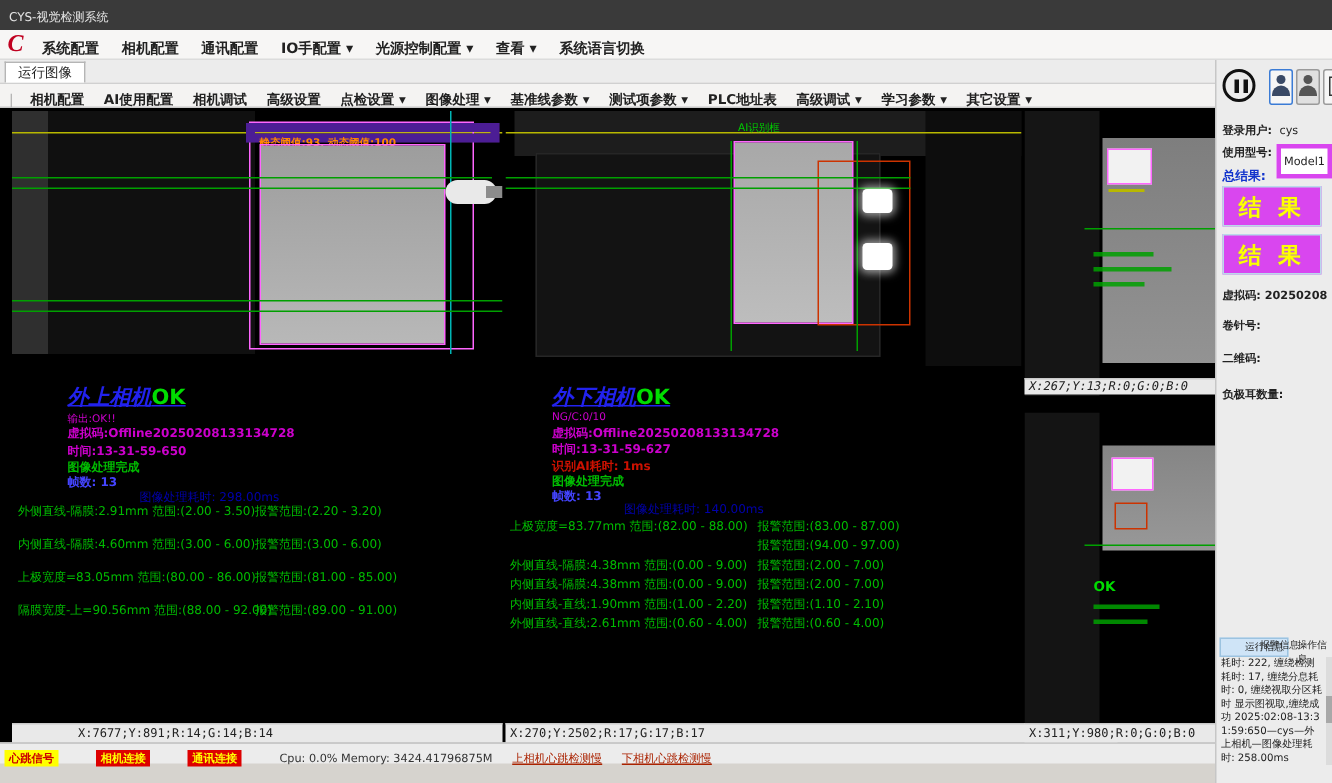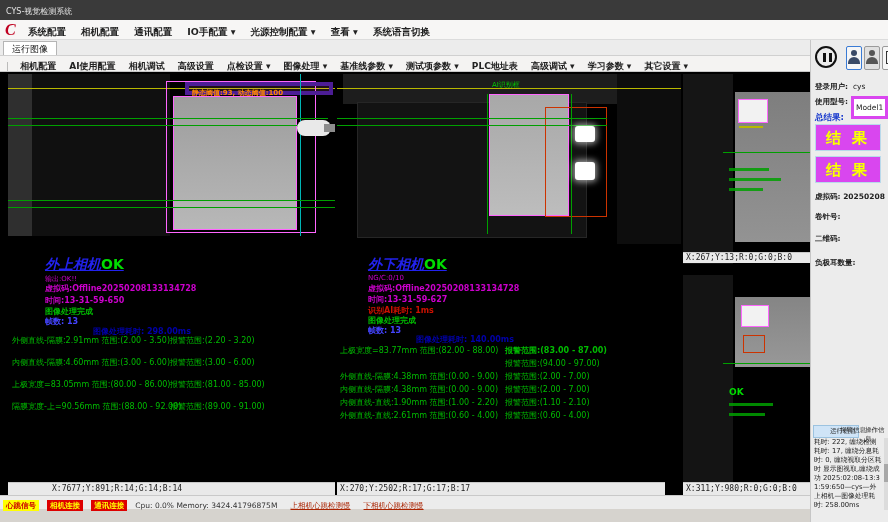--- a/index.html
+++ b/index.html
@@ -34,21 +34,21 @@
 
   
   .ov { position:absolute; white-space:nowrap; }
   .t-title { font-size:14px; font-weight:bold; font-style:italic; color:#2222ee; text-decoration:underline; }
   .t-ok { font-size:14px; font-weight:bold; color:#00dd00; font-style:normal; text-decoration:none; }
   .t-mag-s { font-size:7px; color:#cc00cc; }
   .t-mag { font-size:8px; color:#cc00cc; font-weight:bold; }
   .t-green { font-size:8px; color:#00bb00; }
   .t-green-b { font-size:8px; color:#00bb00; font-weight:bold; }
   .t-blue { font-size:8px; color:#4444ff; font-weight:bold; }
-  .t-dblue { font-size:8px; color:#0000aa; font-weight:bold;padding-left:48px; }
+  .t-dblue { font-size:8px; color:#0000aa; font-weight:normal;padding-left:48px; }
   .t-red { font-size:8px; color:#cc1100; font-weight:bold; }
   .t-orange { font-size:7px; color:#ff8800; font-weight:bold; }
   .t-ailabel { font-size:7px; color:#00cc00; }
 
   
   .hline { position:absolute; height:1px; }
   .vline { position:absolute; width:1px; }
   .g-green { background:#00a000; }
   .g-yellow { background:#b8b800; }
   .g-cyan { background:#00b5b5; }
@@ -71,21 +71,21 @@
   .info-tab { position:absolute; font-size:6.5px; color:#222; padding:1px 2px; }
   .info-tab.sel { background:#cfe4f7; border:1px solid #9cc3e0; }
   .rp-log { position:absolute; left:3px; top:398px; width:68px; height:72px; font-size:6.8px; line-height:9px;
     color:#222; overflow:hidden; word-break:break-all; }
   .rp-scroll { position:absolute; left:73px; top:398px; width:4px; height:72px; background:#dcdcdc; }
   .rp-thumb { position:absolute; left:0; top:26px; width:4px; height:18px; background:#a8a8a8; }
 
   
   .statusbar { left:0; top:495px; width:810px; height:14px; background:#ececec; border-top:1px solid #c9c9c9;
     line-height:13px; padding-left:3px; }
-  .badge { display:inline-block; font-size:7.5px; font-weight:bold; padding:0 3px; margin-right:3px; height:11px; line-height:11px; }
+  .badge { display:inline-block; font-size:7.5px; font-weight:bold; padding:0 3px; margin-right:20px; height:11px; line-height:11px; }
   .badge-yellow { background:#ffff00; color:#cc0000; }
   .badge-red { background:#dd0000; color:#ffff00; }
   .sb-text { display:inline-block; font-size:7.5px; color:#333; margin-right:8px; }
   .sb-warn { display:inline-block; font-size:7.5px; color:#aa2200; text-decoration:underline; margin-right:8px; }
 
   .spot { position:absolute; background:#fff; border-radius:3px; box-shadow:0 0 6px 2px rgba(255,255,255,0.6); }
   .gbar { position:absolute; height:3px; background:#00a000; opacity:0.85; }
 </style>
 </head>
 <body>
@@ -130,21 +130,21 @@
   </div>
 
   <div class="abs main-area"></div>
 
   <div class="abs cam-view" style="left:8px;top:74px;width:327px;height:408px;">
 
     <div class="abs" style="left:0;top:0;width:24px;height:162px;background:#2f2f2f;"></div>
     <div class="abs" style="left:24px;top:0;width:138px;height:162px;background:#101010;"></div>
     <div class="hline g-yellow" style="left:0;top:14px;width:327px;"></div>
     <div class="boxo" style="left:158px;top:7px;width:150px;height:152px;border:1px solid #ff66ff;"></div>
-    <div class="boxo" style="left:177px;top:8px;width:148px;height:13px;border:4px solid #4c1d95;background:rgba(255,140,200,0.12);">
+    <div class="boxo" style="left:156px;top:8px;width:169px;height:13px;border:6px solid #4c1d95;background:rgba(255,140,200,0.12);">
       <span class="ov t-orange" style="left:3px;top:2px;">静态阈值:93, 动态阈值:100</span>
     </div>
     <div class="abs" style="left:165px;top:22px;width:124px;height:134px;background:linear-gradient(#9d9d9d,#b8b8b8);border:1px solid #ff66ff;"></div>
     <div class="vline g-cyan" style="left:292px;top:0;height:162px;"></div>
     <div class="hline g-green" style="left:0;top:44px;width:320px;"></div>
     <div class="hline g-green" style="left:0;top:51px;width:320px;"></div>
     <div class="hline g-green" style="left:0;top:126px;width:327px;"></div>
     <div class="hline g-green" style="left:0;top:133px;width:327px;"></div>
     <div class="abs" style="left:289px;top:46px;width:34px;height:16px;background:#e9e9e9;border-radius:8px;"></div>
     <div class="abs" style="left:316px;top:50px;width:11px;height:8px;background:#8c8c8c;"></div>
@@ -186,44 +186,44 @@
     <span class="ov t-title" style="left:31px;top:182px;"><span>外下相机</span><span class="t-ok">OK</span></span>
     <span class="ov t-mag-s" style="left:31px;top:200px;">NG/C:0/10</span>
     <span class="ov t-mag" style="left:31px;top:209px;">虚拟码:Offline20250208133134728</span>
     <span class="ov t-mag" style="left:31px;top:220px;">时间:13-31-59-627</span>
     <span class="ov t-red" style="left:31px;top:231px;">识别AI耗时: 1ms</span>
     <span class="ov t-green-b" style="left:31px;top:241px;">图像处理完成</span>
     <span class="ov t-blue" style="left:31px;top:251px;">帧数: 13</span>
     <span class="ov t-dblue" style="left:31px;top:260px;">图像处理耗时: 140.00ms</span>
 
     <span class="ov t-green" style="left:3px;top:271px;">上极宽度=83.77mm 范围:(82.00 - 88.00)</span>
-    <span class="ov t-green" style="left:168px;top:271px;font-weight:bold;">报警范围:(83.00 - 87.00)</span>
+    <span class="ov t-green" style="left:168px;top:271px;">报警范围:(83.00 - 87.00)</span>
     <span class="ov t-green" style="left:168px;top:284px;">报警范围:(94.00 - 97.00)</span>
     <span class="ov t-green" style="left:3px;top:297px;">外侧直线-隔膜:4.38mm 范围:(0.00 - 9.00)</span>
     <span class="ov t-green" style="left:168px;top:297px;">报警范围:(2.00 - 7.00)</span>
     <span class="ov t-green" style="left:3px;top:310px;">内侧直线-隔膜:4.38mm 范围:(0.00 - 9.00)</span>
     <span class="ov t-green" style="left:168px;top:310px;">报警范围:(2.00 - 7.00)</span>
     <span class="ov t-green" style="left:3px;top:323px;">内侧直线-直线:1.90mm 范围:(1.00 - 2.20)</span>
     <span class="ov t-green" style="left:168px;top:323px;">报警范围:(1.10 - 2.10)</span>
     <span class="ov t-green" style="left:3px;top:336px;">外侧直线-直线:2.61mm 范围:(0.60 - 4.00)</span>
     <span class="ov t-green" style="left:168px;top:336px;">报警范围:(0.60 - 4.00)</span>
   </div>
-  <div class="coord-strip" style="left:337px;top:482px;width:328px;height:13px;">X:270;Y:2502;R:17;G:17;B:17</div>
+  <div class="coord-strip" style="left:337px;top:482px;width:408px;height:13px;">X:270;Y:2502;R:17;G:17;B:17</div>
 
   <div class="abs cam-view" style="left:683px;top:74px;width:127px;height:190px;">
     <div class="abs" style="left:0;top:0;width:50px;height:190px;background:#151515;"></div>
     <div class="abs" style="left:52px;top:18px;width:75px;height:150px;background:linear-gradient(#7e7e7e,#939393);"></div>
     <div class="abs" style="left:55px;top:25px;width:30px;height:24px;background:#f2f2f2;border:1px solid #ff66ff;"></div>
     <div class="hline g-yellow" style="left:56px;top:52px;width:24px;height:2px;"></div>
     <div class="hline g-green" style="left:40px;top:78px;width:87px;"></div>
     <div class="gbar" style="left:46px;top:94px;width:40px;"></div>
     <div class="gbar" style="left:46px;top:104px;width:52px;"></div>
     <div class="gbar" style="left:46px;top:114px;width:34px;"></div>
   </div>
-  <div class="coord-strip" style="left:683px;top:252px;width:127px;height:11px;line-height:10px;">X:267;Y:13;R:0;G:0;B:0</div>
+  <div class="coord-strip" style="left:683px;top:252px;width:127px;height:11px;line-height:10px;font-style:italic;">X:267;Y:13;R:0;G:0;B:0</div>
 
   <div class="abs cam-view" style="left:683px;top:275px;width:127px;height:207px;">
     <div class="abs" style="left:0;top:0;width:50px;height:207px;background:#141414;"></div>
     <div class="abs" style="left:52px;top:22px;width:75px;height:70px;background:linear-gradient(#858585,#989898);"></div>
     <div class="abs" style="left:58px;top:30px;width:28px;height:22px;background:#f2f2f2;border:1px solid #ff66ff;"></div>
     <div class="boxo" style="left:60px;top:60px;width:22px;height:18px;border:1px solid #cc3300;"></div>
     <div class="hline g-green" style="left:40px;top:88px;width:87px;"></div>
     <span class="ov" style="left:46px;top:112px;font-size:9px;font-weight:bold;color:#00dd00;">OK</span>
     <div class="gbar" style="left:46px;top:128px;width:44px;"></div>
     <div class="gbar" style="left:46px;top:138px;width:36px;"></div>

